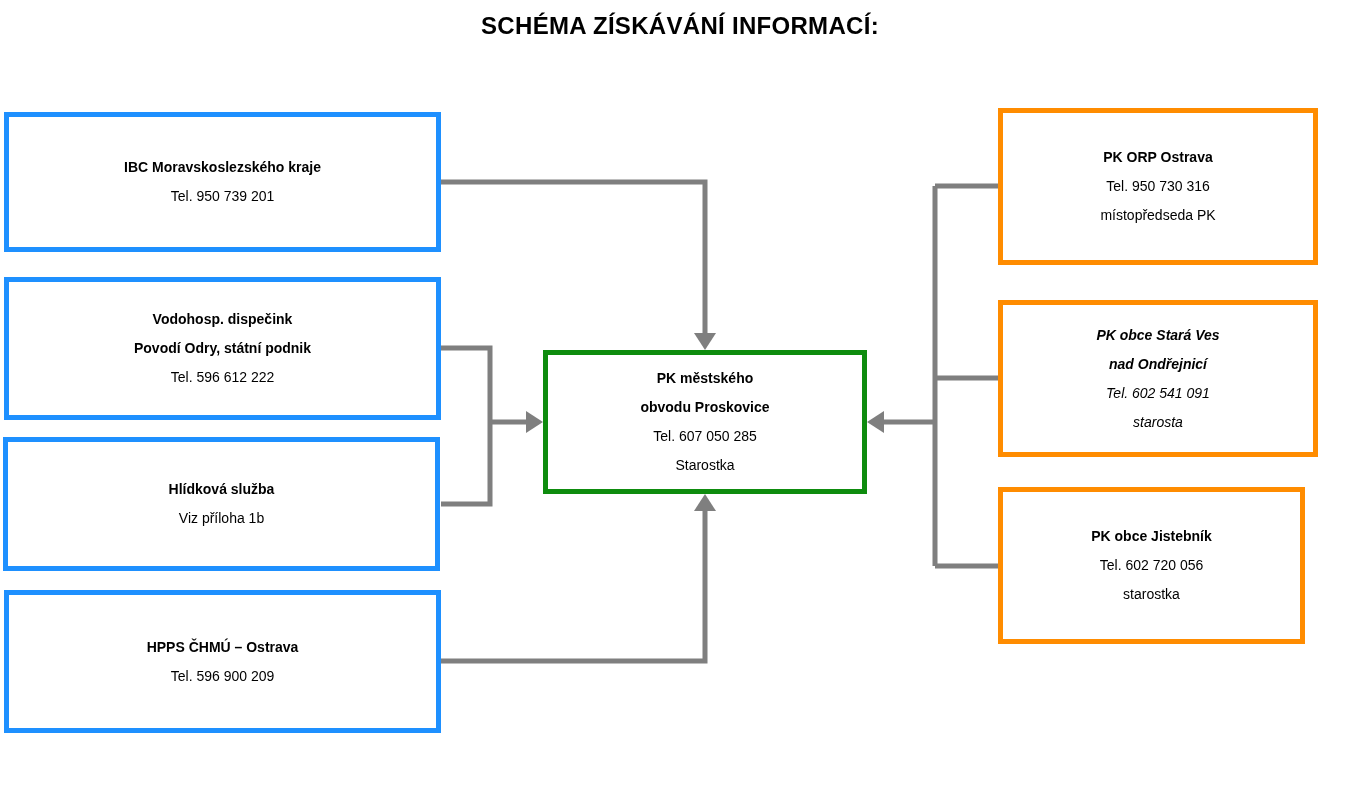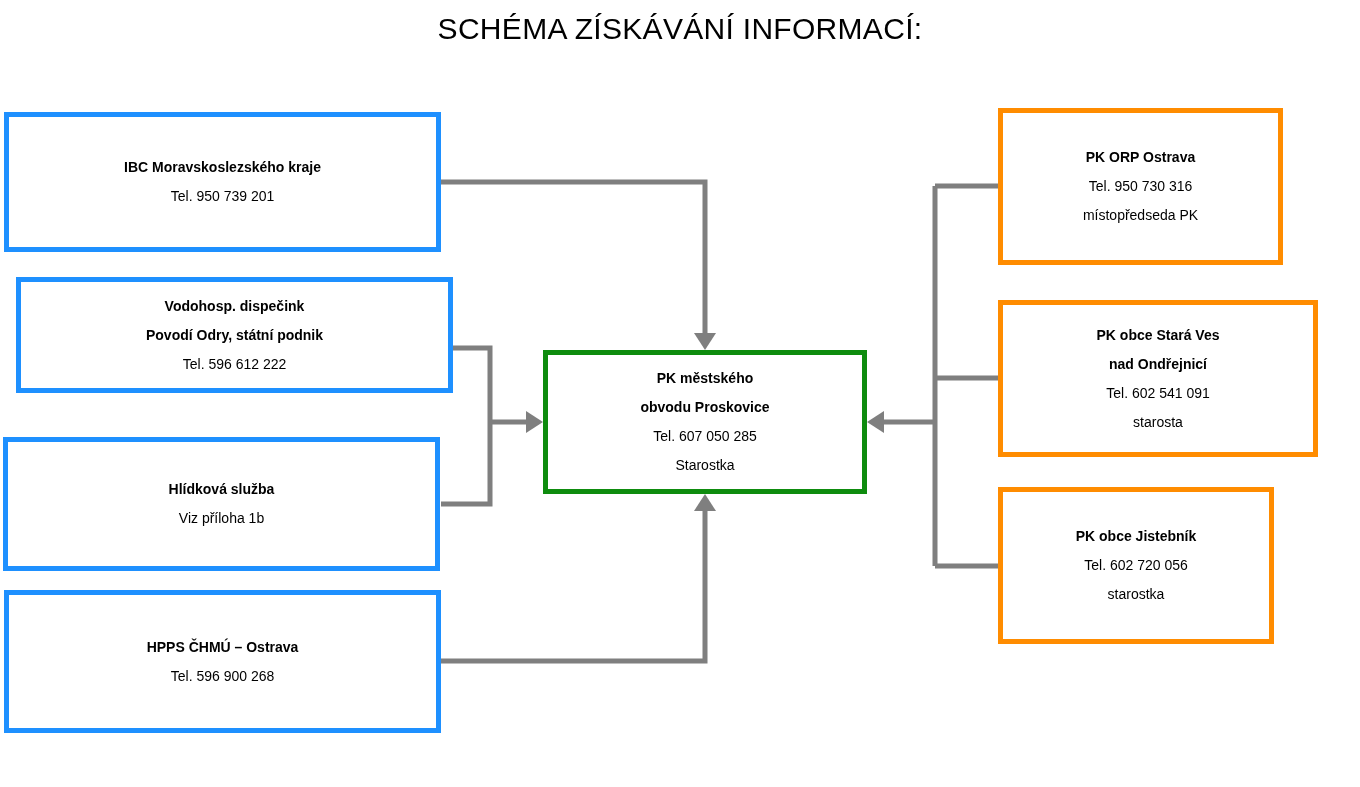--- a/index.html
+++ b/index.html
@@ -19,22 +19,22 @@
     height:787px;
     background:#ffffff;
     overflow:hidden;
   }
   .title{
     position:absolute;
     top:12px;
     left:0;
     width:100%;
     text-align:center;
-    font-size:30px;
-    font-weight:normal;
+    font-size:24px;
+    font-weight:bold;
     color:#000;
     letter-spacing:0.3px;
   }
   .box{
     position:absolute;
     display:flex;
     flex-direction:column;
     justify-content:center;
     align-items:center;
     text-align:center;
@@ -81,55 +81,55 @@
 
     <path class="conn" d="M998 186 H935 M998 378 H935 M998 566 H935 M935 186 V566 M935 422 H882"></path>
     <polygon class="arrow" points="884,411 884,433 867,422"></polygon>
   </svg>
 
   <div class="box blue" style="left:4px;top:112px;width:437px;height:140px;">
     <div class="bold">IBC Moravskoslezského kraje</div>
     <div>Tel. 950 739 201</div>
   </div>
 
-  <div class="box blue" style="left:4px;top:277px;width:437px;height:116px;margin-left:12px;">
+  <div class="box blue" style="left:4px;top:277px;width:437px;height:143px;">
     <div class="bold">Vodohosp. dispečink</div>
     <div class="bold">Povodí Odry, státní podnik</div>
     <div>Tel. 596 612 222</div>
   </div>
 
   <div class="box blue" style="left:3px;top:437px;width:437px;height:134px;">
     <div class="bold">Hlídková služba</div>
     <div>Viz příloha 1b</div>
   </div>
 
   <div class="box blue" style="left:4px;top:590px;width:437px;height:143px;">
     <div class="bold">HPPS ČHMÚ – Ostrava</div>
-    <div>Tel. 596 900 268</div>
+    <div>Tel. 596 900 209</div>
   </div>
 
   <div class="box green" style="left:543px;top:350px;width:324px;height:144px;">
     <div class="bold">PK městského</div>
     <div class="bold">obvodu Proskovice</div>
     <div>Tel. 607 050 285</div>
     <div>Starostka</div>
   </div>
 
-  <div class="box orange" style="left:998px;top:108px;width:285px;height:157px;">
+  <div class="box orange" style="left:998px;top:108px;width:320px;height:157px;">
     <div class="bold">PK ORP Ostrava</div>
     <div>Tel. 950 730 316</div>
     <div>místopředseda PK</div>
   </div>
 
-  <div class="box orange" style="left:998px;top:300px;width:320px;height:157px;">
+  <div class="box orange" style="left:998px;top:300px;width:320px;height:157px;font-style:italic;">
     <div class="bold">PK obce Stará Ves</div>
     <div class="bold">nad Ondřejnicí</div>
     <div>Tel. 602 541 091</div>
     <div>starosta</div>
   </div>
 
-  <div class="box orange" style="left:998px;top:487px;width:276px;height:157px;">
+  <div class="box orange" style="left:998px;top:487px;width:307px;height:157px;">
     <div class="bold">PK obce Jistebník</div>
     <div>Tel. 602 720 056</div>
     <div>starostka</div>
   </div>
 
 </div>
 
 </body></html>

